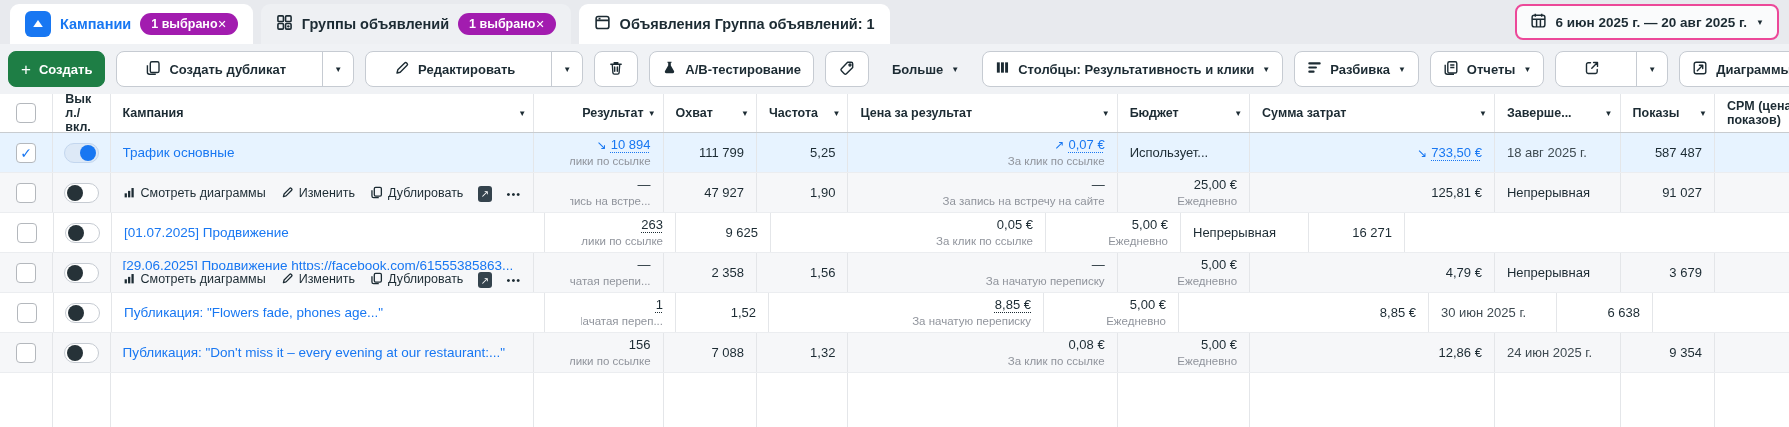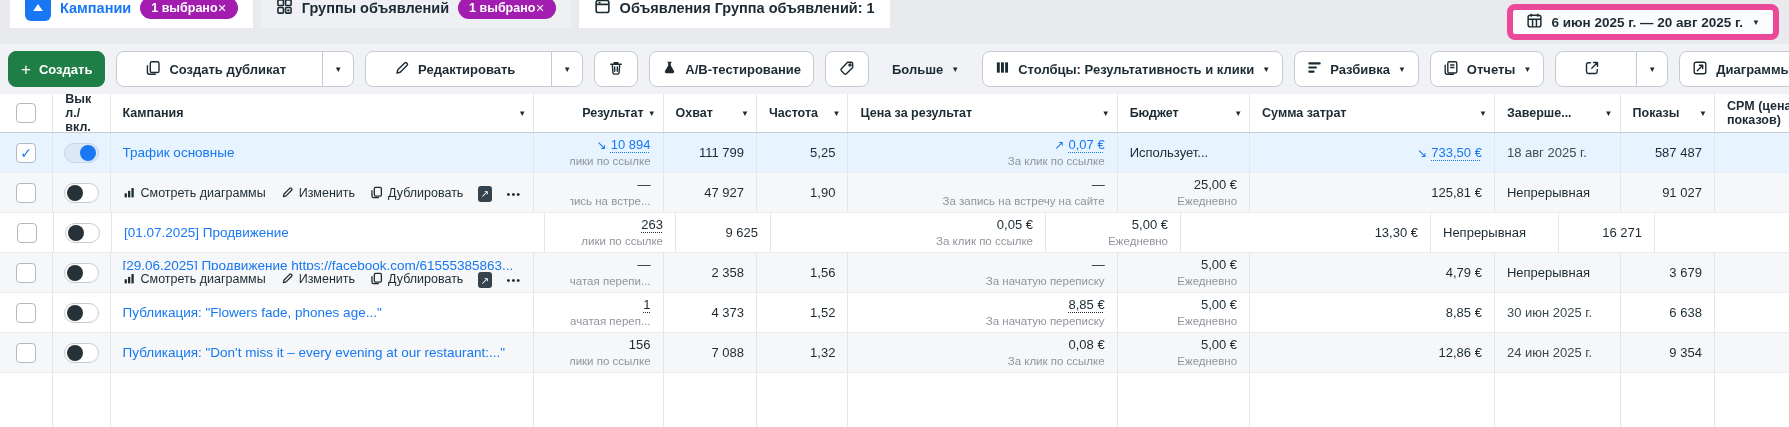--- a/index.html
+++ b/index.html
@@ -1,32 +1,32 @@
 <!DOCTYPE html>
 <html><head>
 <meta charset="utf-8">
 <style>
   * { box-sizing: border-box; margin:0; padding:0; }
   html,body { width:1789px; height:427px; overflow:hidden; }
   body { font-family:"Liberation Sans","DejaVu Sans",sans-serif; background:#fff; color:#1c2b33; }
 
   
-  .tabbar { height:44px; background:#e8eaee; display:flex; align-items:flex-end; padding:16px 10px; }
+  .tabbar { height:44px; background:#e8eaee; display:flex; align-items:flex-end; padding:0 10px; }
   .tab { height:40px; border-radius:9px 9px 0 0; display:flex; align-items:center; gap:9px;
          padding:0 15px; margin-right:8px; cursor:pointer; }
   .tab-white { background:#fff; }
   .tab-grey  { background:#eef0f3; }
   .tab-label { font-size:14.5px; font-weight:700; color:#1c2b33; white-space:nowrap; }
   .tab-label.blue { color:#1877f2; }
   .badge { background:#a21caf; color:#fff; border-radius:14px; padding:4px 11px; font-size:12.5px;
            font-weight:600; display:flex; align-items:center; white-space:nowrap; }
   .badge .x { font-size:11px; cursor:pointer; }
   .camp-ico { width:26px; height:26px; border-radius:6px; background:#1877f2; display:flex;
               align-items:center; justify-content:center; flex:none; }
-  .date-btn { margin-left:auto; align-self:center; height:36px; border:6px solid #ec4899; border-radius:8px;
+  .date-btn { margin-left:auto; align-self:center; height:36px; border:2px solid #ec4899; border-radius:8px;
               background:#fafbfc; display:flex; align-items:center; gap:9px; padding:0 13px;
               font-size:13.5px; font-weight:600; color:#1c2b33; white-space:nowrap; cursor:pointer; }
   .caret { font-size:8px; color:#1c2b33; }
 
   
   .toolbar { height:50px; background:#f0f2f5; display:flex; align-items:center; padding:0 8px; gap:11px; }
   .btn { height:36px; border:1px solid #c6cbd2; border-radius:8px; background:#fff; display:flex;
          align-items:center; gap:8px; padding:0 12px; font-size:13px; font-weight:600; color:#1c2b33;
          white-space:nowrap; cursor:pointer; flex:none; }
   .btn.green { background:#1e7e45; border-color:#1e7e45; color:#fff; }
@@ -437,23 +437,20 @@
           <div class="val">9 625</div>
         </div>
         <div class="cell c-cpr num">
           <div class="val"><span>0,05 €</span></div>
           <div class="sub">За клик по ссылке</div>
         </div>
         <div class="cell c-budget num">
           <div class="val"><span>5,00 €</span></div>
           <div class="sub">Ежедневно</div>
         </div>
-        <div class="cell c-spent num">
-          <div class="val"><span>13,30 €</span></div>
-        </div>
         <div class="cell c-ends">
           <div class="val">Непрерывная</div>
         </div>
         <div class="cell c-impr num">
           <div class="val">16 271</div>
         </div>
         <div class="cell c-cpm"></div>
       </div>
       <div class="trow alt">
         <div class="cell c-check">
@@ -530,23 +527,20 @@
             <div class="knob"></div>
           </div>
         </div>
         <div class="cell c-camp">
           <div class="name">Публикация: "Flowers fade, phones age..."</div>
         </div>
         <div class="cell c-result num">
           <div class="val"><span class="lnk ">1</span></div>
           <div class="sub">Начатая переп...</div>
         </div>
-        <div class="cell c-reach num">
-          <div class="val">4 373</div>
-        </div>
         <div class="cell c-freq num">
           <div class="val">1,52</div>
         </div>
         <div class="cell c-cpr num">
           <div class="val"><span class="lnk ">8,85 €</span></div>
           <div class="sub">За начатую переписку</div>
         </div>
         <div class="cell c-budget num">
           <div class="val"><span>5,00 €</span></div>
           <div class="sub">Ежедневно</div>

